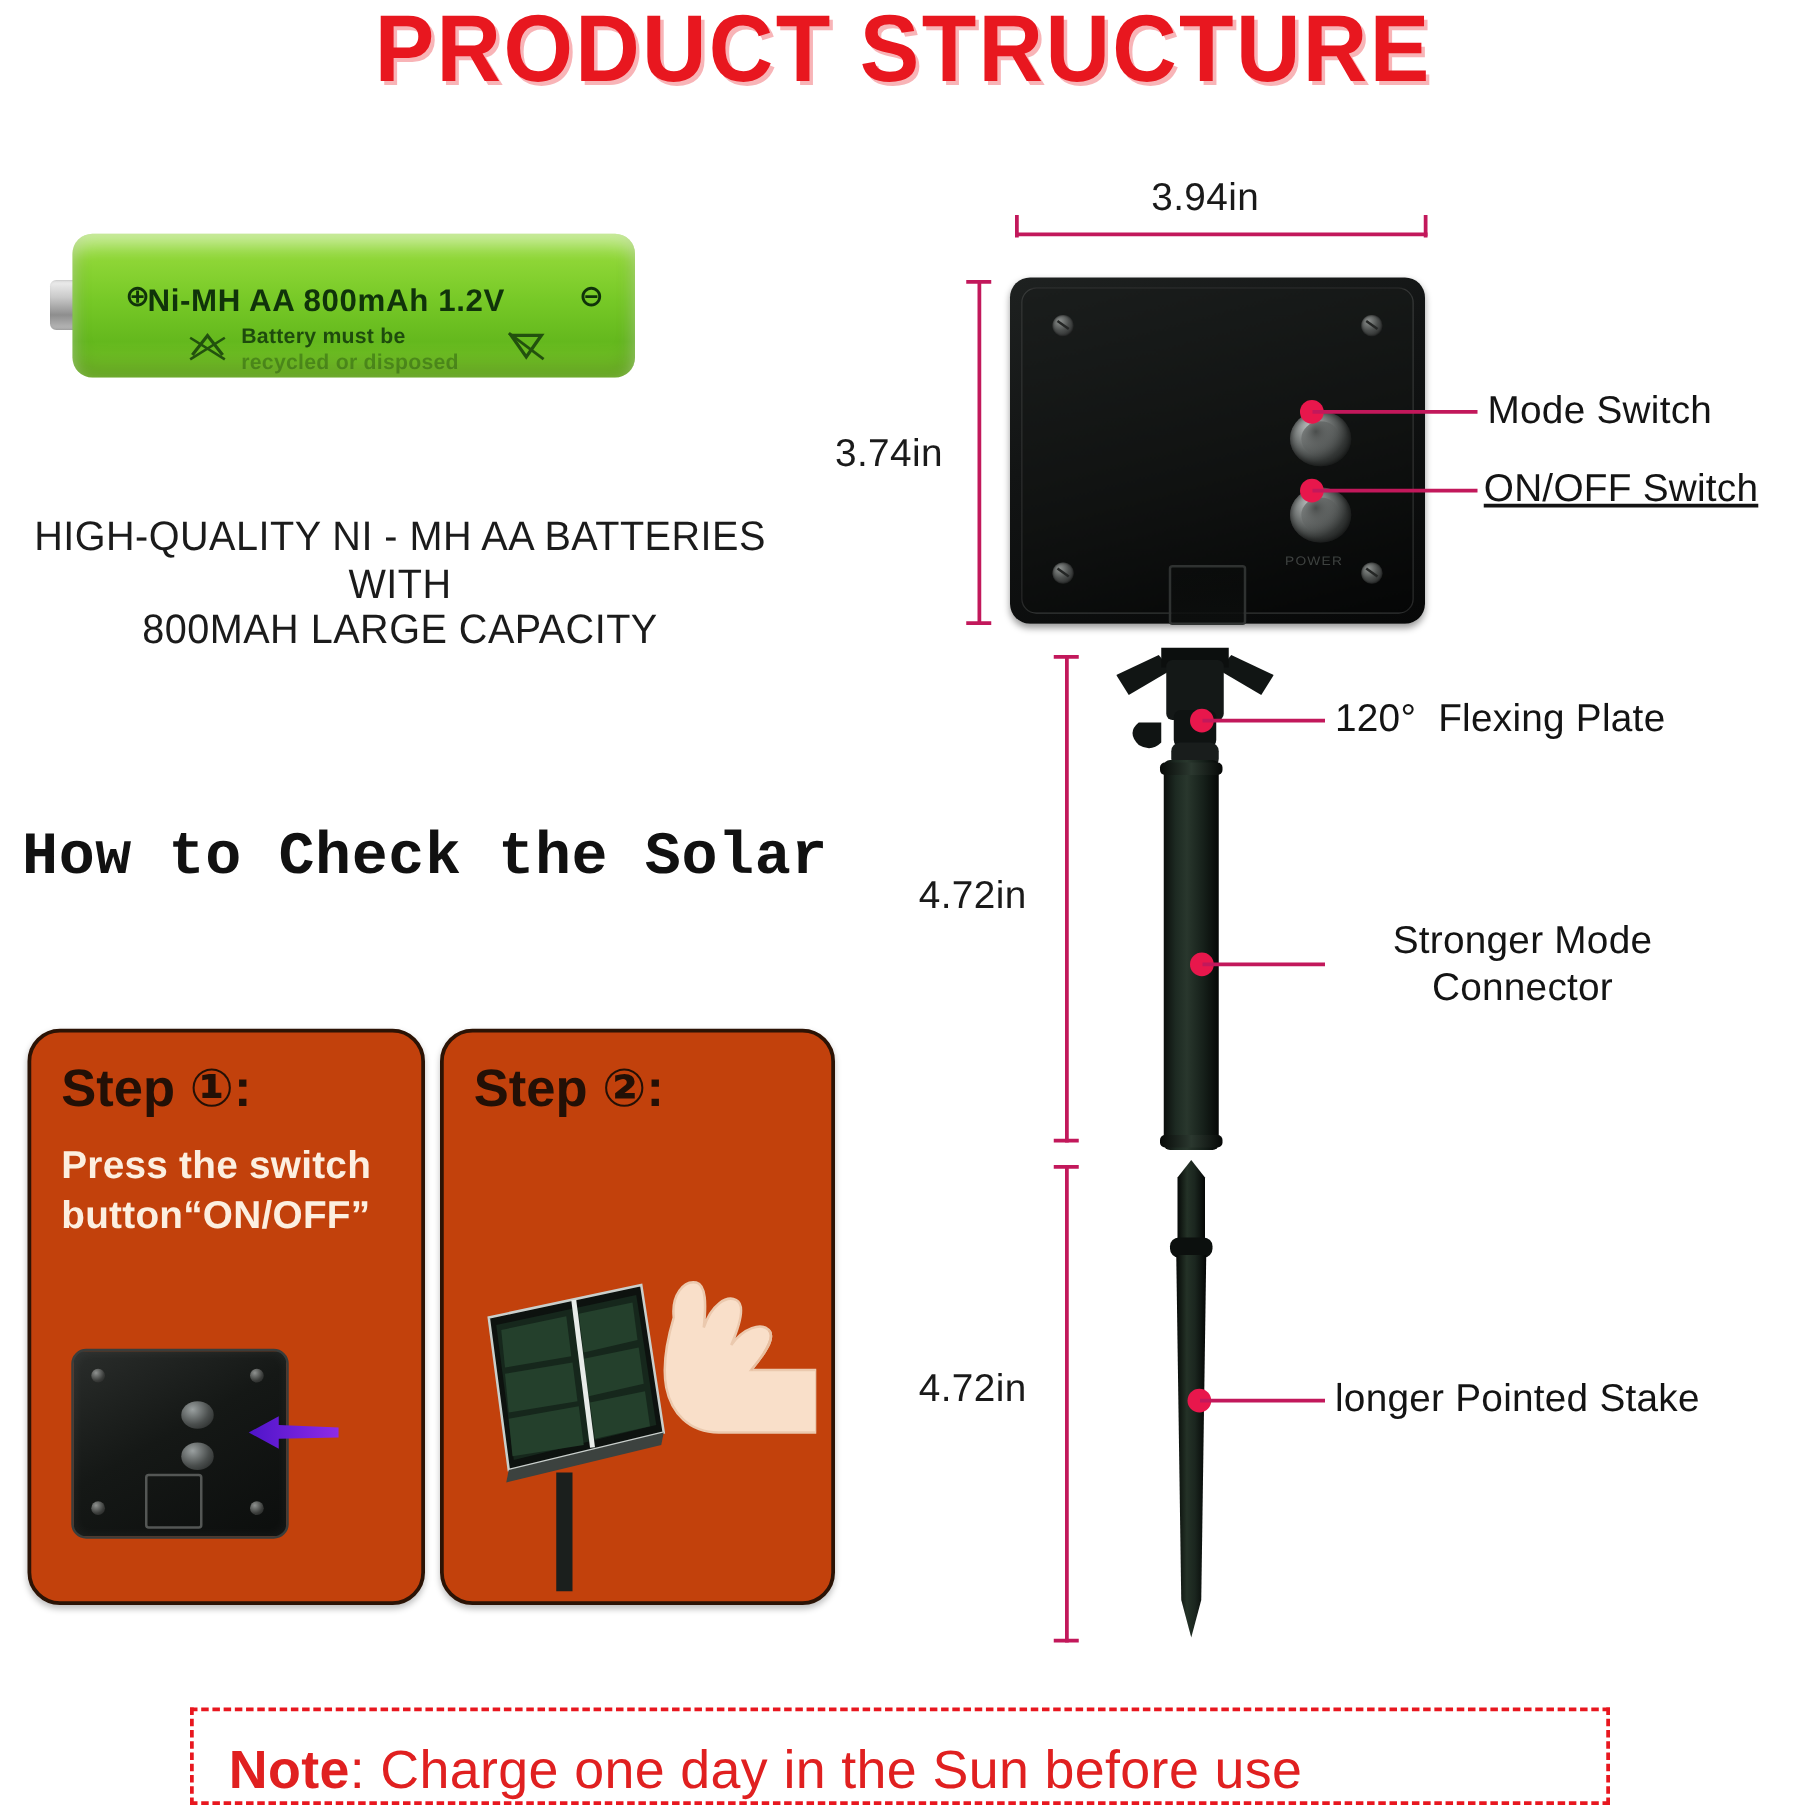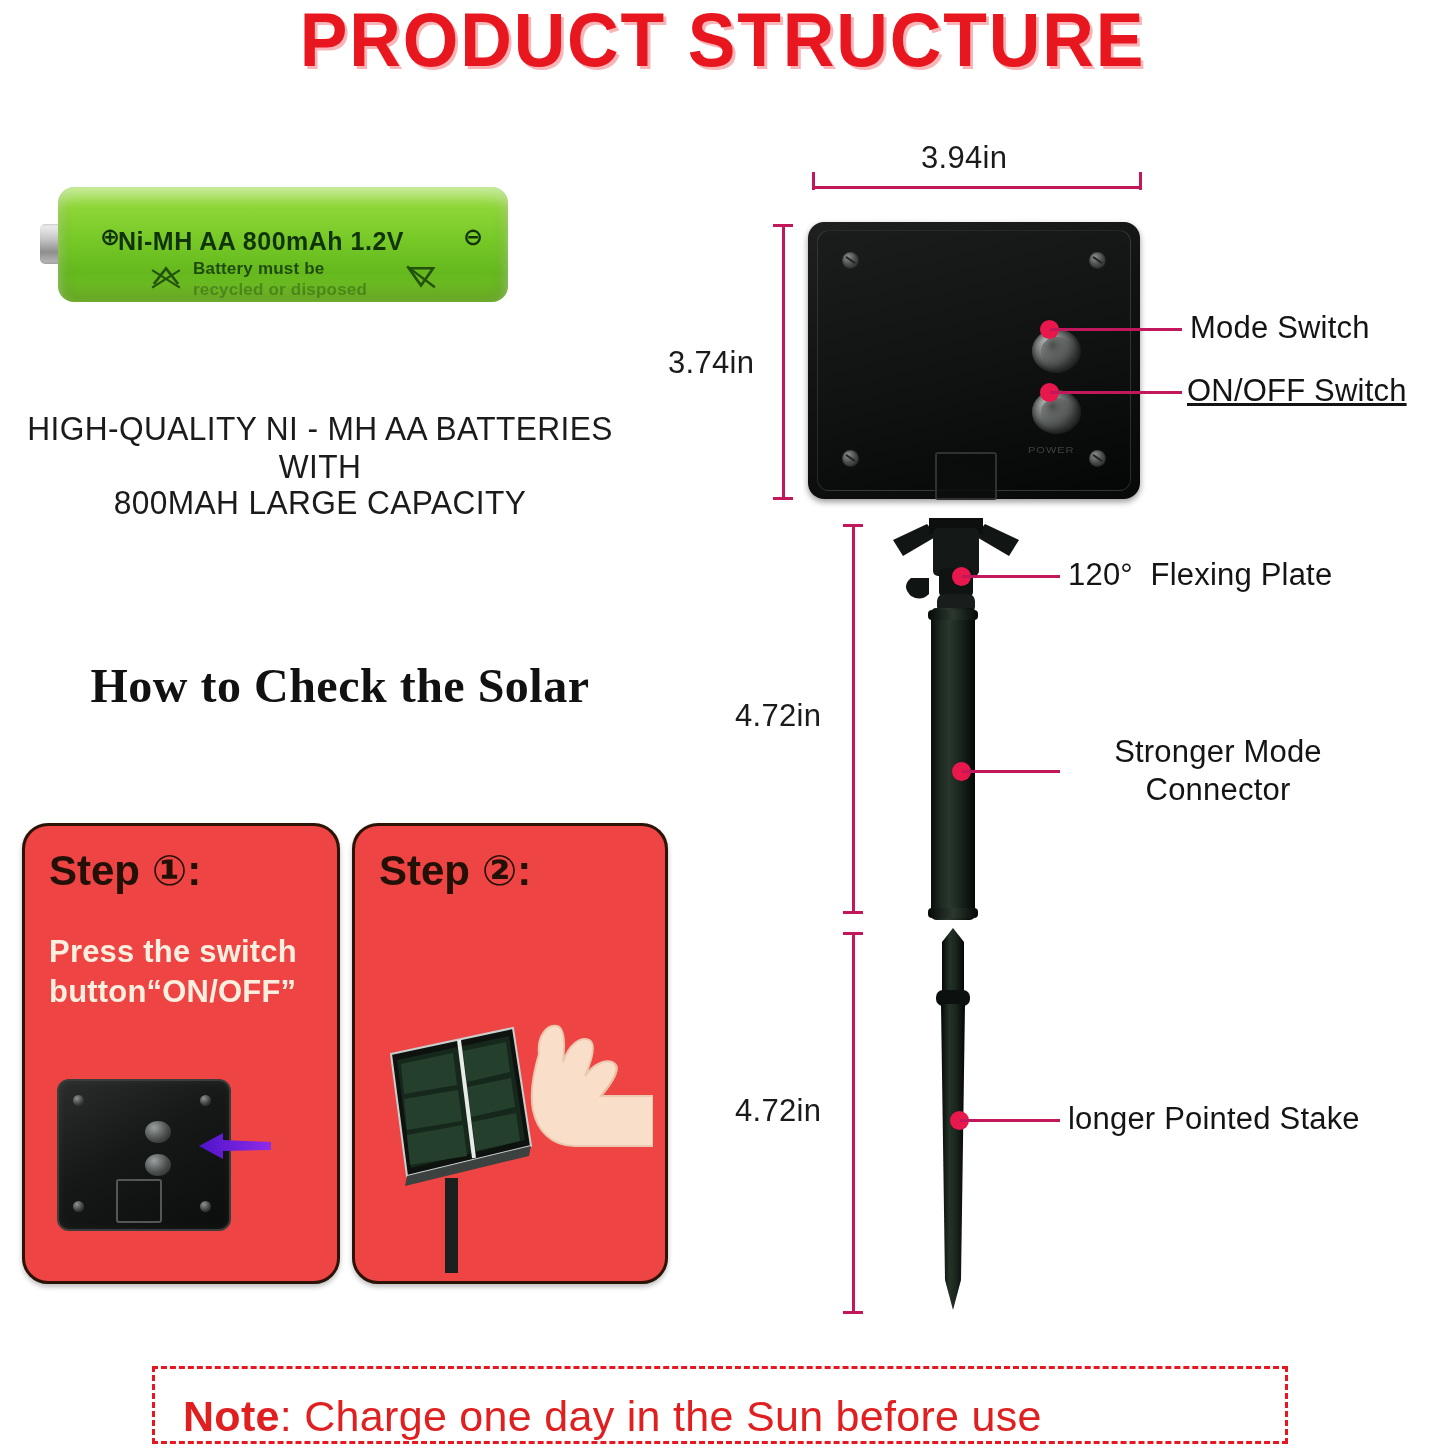--- a/index.html
+++ b/index.html
@@ -34,25 +34,25 @@
 
   
   .cap{position:absolute;text-align:center;width:640px;left:0;
        font-family:"Liberation Sans Narrow","Liberation Sans",sans-serif;
        font-size:33px;color:#1b1b1b;letter-spacing:.4px;transform:scaleX(.96);transform-origin:center;}
   .cap1{top:410px;}
   .cap2{top:484px;}
 
   
   .howto{position:absolute;left:0;top:655px;width:680px;text-align:center;
-         font-family:Liberation Serif, serif;
+         font-family:Liberation Mono, monospace;
          font-weight:bold;font-size:48px;line-height:62px;color:#111;letter-spacing:.5px;}
 
   
-  .card{position:absolute;border-radius:26px;background:#ef4444;
+  .card{position:absolute;border-radius:26px;background:#c2410c;
         border:3px solid #2b1305;box-shadow:0 3px 5px rgba(0,0,0,.25);overflow:hidden;}
   .card1{left:22px;top:823px;width:312px;height:455px;}
   .card2{left:352px;top:823px;width:310px;height:455px;}
   .step-title{position:absolute;left:24px;top:20px;font-size:42px;font-weight:bold;
               color:#231006;font-family:"Liberation Sans","DejaVu Sans",sans-serif;letter-spacing:0px;}
   .step-body{position:absolute;left:24px;width:278px;font-size:31px;line-height:40px;
              color:#FCEFE0;font-weight:600;letter-spacing:.2px;}
   .c1body{top:86px;}
   .c2body{top:86px;}
 
@@ -150,21 +150,21 @@
 
 <div class="cap cap1">HIGH-QUALITY NI - MH AA BATTERIES WITH</div>
 <div class="cap cap2">800MAH LARGE CAPACITY</div>
 
 <div class="howto">
   <span>How to Check the Solar</span><br>
 </div>
 
 <div class="card card1">
   <div class="step-title">Step ①:</div>
-  <div class="step-body c1body" style="white-space:pre-line;margin-top:20px;">Press the switch
+  <div class="step-body c1body" style="white-space:pre-line;">Press the switch
 button“ON/OFF”</div>
 
   <div class="mini-panel">
     <div class="mini-screw" style="left:14px;top:14px;"></div>
     <div class="mini-screw" style="left:141px;top:14px;"></div>
     <div class="mini-screw" style="left:14px;top:120px;"></div>
     <div class="mini-screw" style="left:141px;top:120px;"></div>
     <div class="mini-btn" style="left:86px;top:40px;"></div>
     <div class="mini-btn" style="left:86px;top:73px;"></div>
     <div class="mini-rect"></div>

